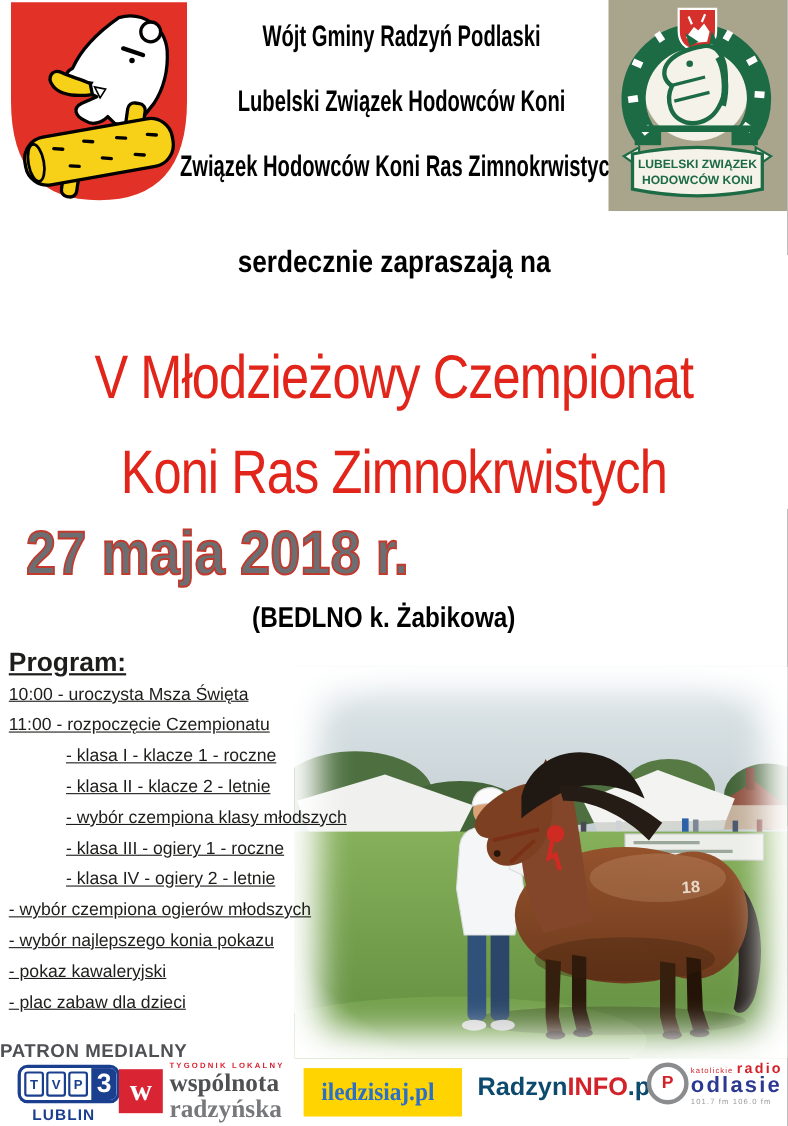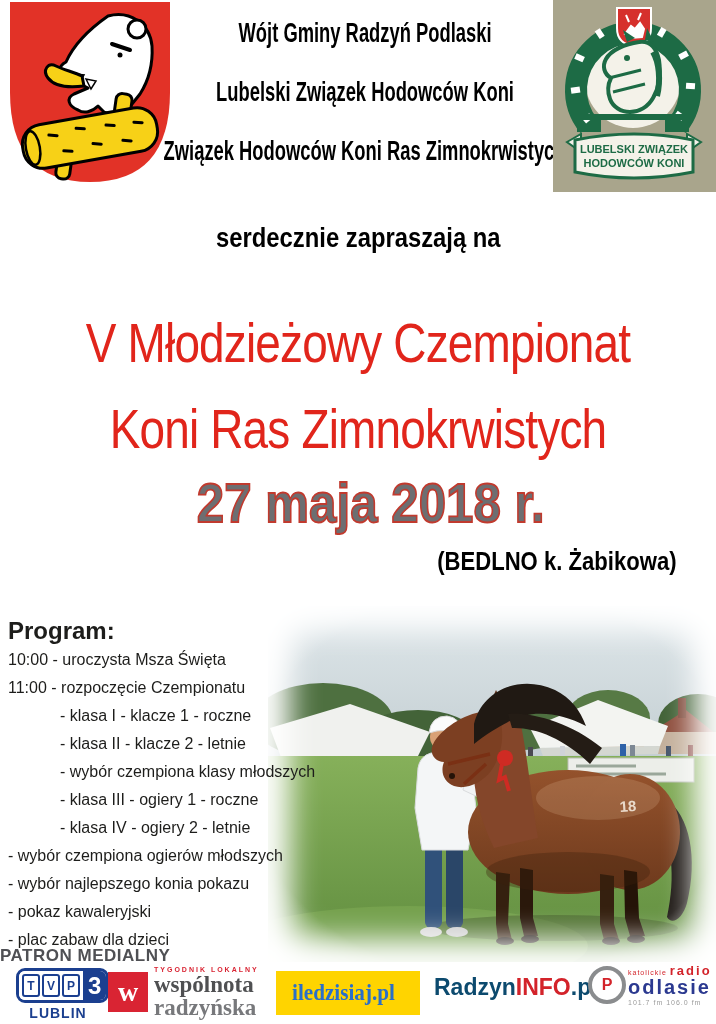--- a/index.html
+++ b/index.html
@@ -24,32 +24,32 @@
     position:absolute;left:0;top:222px;width:716px;text-align:center;
     font-weight:bold;font-size:28px;color:#000;
   }
   .invitation>span{display:inline-block;transform:scaleX(0.85);white-space:nowrap;}
   .main-title{
     position:absolute;left:0;top:300px;width:716px;text-align:center;
     color:var(--red,#e1251b);font-weight:normal;font-size:56px;line-height:86px;letter-spacing:-1px;
   }
   .main-title .t-line{display:block;transform:scaleX(0.82);transform-origin:center;white-space:nowrap;}
   .event-date{
-    position:absolute;left:0;top:472px;width:568px;text-align:right;
+    position:absolute;left:0;top:472px;width:568px;text-align:left;
     font-weight:bold;font-size:56px;line-height:62px;
     color:var(--date-gray,#6d6e71);-webkit-text-stroke:1.8px #c13a2e;letter-spacing:0;
   }
   .event-date>span{display:inline-block;transform:scaleX(0.88);white-space:nowrap;}
   .event-location{
-    position:absolute;left:0;top:546px;width:698px;text-align:right;
+    position:absolute;left:0;top:546px;width:698px;text-align:center;
     font-weight:bold;font-size:26px;color:#000;
   }
   .event-location>span{display:inline-block;transform:scaleX(0.85);white-space:nowrap;}
   
-  .program{position:absolute;left:8px;top:616px;width:400px;z-index:3;}
+  .program{position:absolute;left:8px;top:588px;width:400px;z-index:3;text-decoration:underline;}
   .program-heading{font-weight:bold;font-size:24px;line-height:30px;color:#1d1d1b;}
   .program-item{font-size:16px;line-height:28px;white-space:nowrap;color:#1d1d1b;}
   .program-item.indent{padding-left:52px;}
   
   .photo{
     position:absolute;left:268px;top:606px;width:448px;height:356px;z-index:1;
   }
   .photo .fade{
     position:absolute;inset:0;pointer-events:none;
     box-shadow:inset 0 0 30px 22px #fff;

